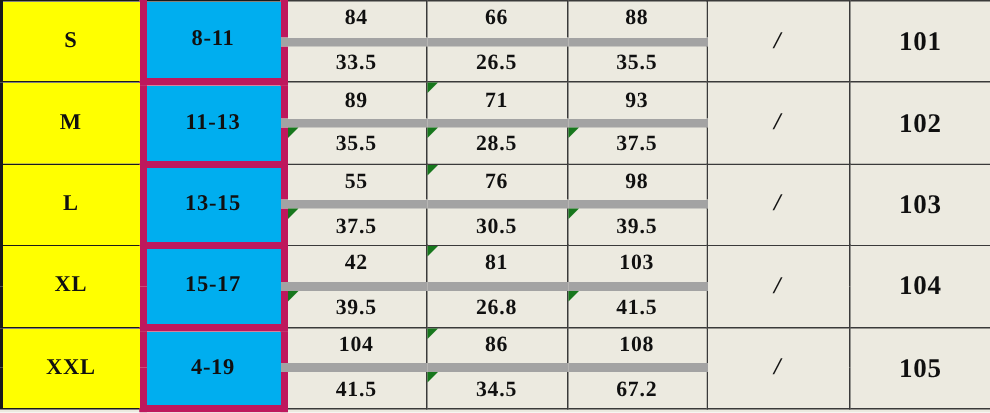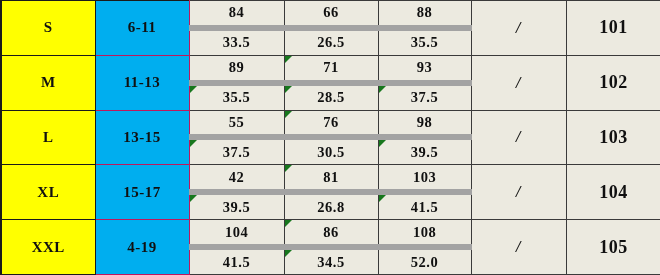--- a/index.html
+++ b/index.html
@@ -49,21 +49,21 @@
   td.size-cell {
     background: #FFFF00;
     font-size: 15px;
     border: 1px solid #1a1a1a;
     border-left-width: 2px;
     font-family: "Liberation Serif", "DejaVu Serif", serif;
   }
   td.age-cell {
     background: #00AEEF;
     font-size: 15px;
-    border: 1px solid #be185d;
+    border: 5px solid #be185d;
     font-family: "Liberation Serif", "DejaVu Serif", serif;
   }
 
   
   td.meas-cell {
     background: #ECEAE0;
     font-size: 14.5px;
     border-right: 1px solid #3a3a3a;
     border-bottom: 6px solid #a3a3a3;
     font-family: "Liberation Serif", "DejaVu Serif", serif;
@@ -123,21 +123,21 @@
         <col class="c-m1">
         <col class="c-m2">
         <col class="c-m3">
         <col class="c-slash">
         <col class="c-len">
     </colgroup>
     <tbody>
 
       <tr class="top-row">
         <td class="size-cell" rowspan="2">S</td>
-        <td class="age-cell" rowspan="2">6-11</td>
+        <td class="age-cell" rowspan="2">8-11</td>
         <td class="meas-cell first-meas">84</td>
         <td class="meas-cell">66</td>
         <td class="meas-cell">88</td>
         <td class="slash-cell" rowspan="2">/</td>
         <td class="len-cell" rowspan="2">101</td>
       </tr>
       <tr>
         <td class="meas-cell row-end first-meas">33.5</td>
         <td class="meas-cell row-end">26.5</td>
         <td class="meas-cell row-end">35.5</td>
@@ -193,18 +193,18 @@
         <td class="age-cell" rowspan="2">4-19</td>
         <td class="meas-cell first-meas">104</td>
         <td class="meas-cell">86<span class="flag"></span></td>
         <td class="meas-cell">108</td>
         <td class="slash-cell" rowspan="2">/</td>
         <td class="len-cell" rowspan="2">105</td>
       </tr>
       <tr>
         <td class="meas-cell row-end first-meas">41.5</td>
         <td class="meas-cell row-end">34.5<span class="flag"></span></td>
-        <td class="meas-cell row-end">52.0</td>
+        <td class="meas-cell row-end">67.2</td>
       </tr>
 
     </tbody>
   </table>
 </div>
 
 </body></html>

